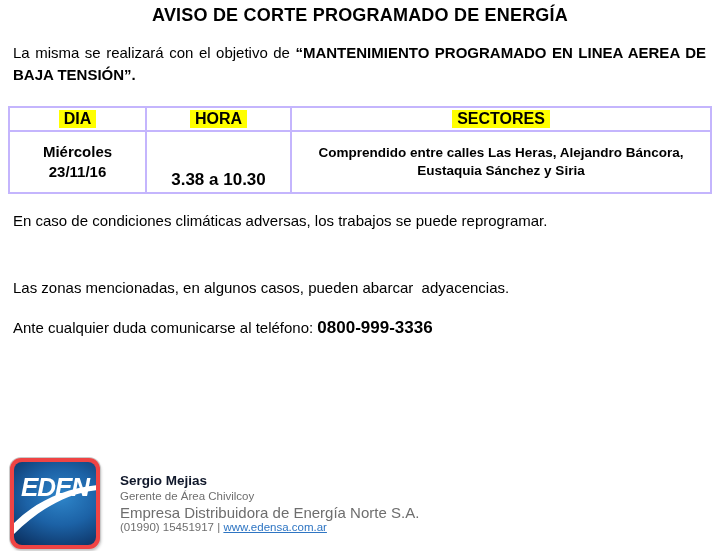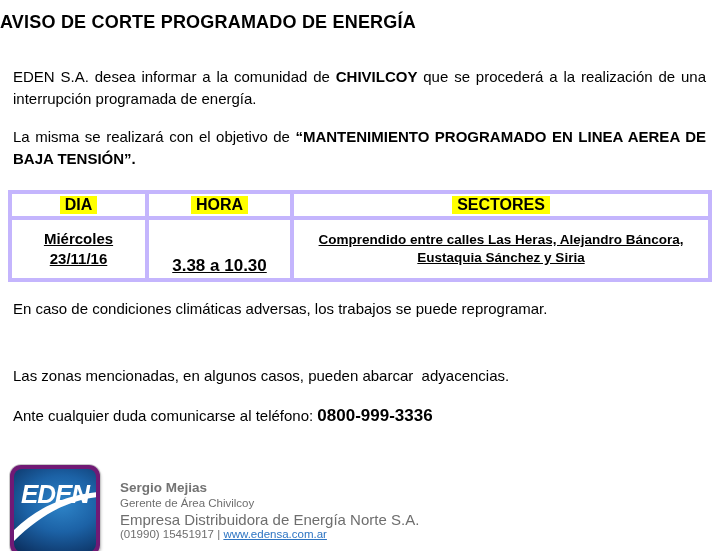--- a/index.html
+++ b/index.html
@@ -5,22 +5,22 @@
   * { margin: 0; padding: 0; box-sizing: border-box; }
   html, body { width: 720px; height: 551px; background: #ffffff; overflow: hidden; }
   body {
     font-family: "Liberation Sans", "DejaVu Sans", sans-serif;
     color: #000;
     position: relative;
   }
   .page { position: relative; width: 720px; height: 551px; }
 
   .doc-title {
-    margin-top: 12px;
-    text-align: left;
+    margin-top: 5px;
+    text-align: center;
     font-size: 18px;
     font-weight: bold;
     letter-spacing: 0.2px;
   }
 
   .para {
     margin-left: 13px;
     margin-right: 14px;
     font-size: 15px;
     line-height: 22px;
@@ -36,24 +36,23 @@
   .phone-number { font-weight: bold; font-size: 17px; }
 
   table.schedule {
     margin-left: 8px;
     margin-top: 20px;
     width: 704px;
     border-collapse: collapse;
     table-layout: fixed;
   }
   table.schedule th, table.schedule td {
-    border: 4px solid #c4b5fd;
+    border: 2px solid #c4b5fd;
     text-align: center;
     padding: 2px;
-    text-decoration: underline;
   }
   col.c-dia  { width: 137px; }
   col.c-hora { width: 145px; }
   col.c-sect { width: auto; }
   table.schedule th {
     height: 24px;
     font-size: 16px;
     font-weight: bold;
     vertical-align: middle;
   }
@@ -82,21 +81,21 @@
     vertical-align: middle;
     padding: 2px 8px;
     border-radius: 6px;
   }
 
   .footer { position: absolute; left: 0; top: 450px; width: 720px; height: 101px; }
   .eden-logo {
     position: absolute;
     left: 10px; top: 3px;
     width: 90px; height: 91px;
-    background: #701a75;
+    background: #ef4444;
     border-radius: 11px;
     box-shadow: 0 0 0 1px #c9c9c9, 1px 2px 3px rgba(0,0,0,0.25);
     padding: 4px;
   }
   .eden-logo-inner {
     position: relative;
     width: 82px; height: 83px;
     border-radius: 8px;
     overflow: hidden;
     background: radial-gradient(ellipse 90px 70px at 58% 42%, #2e85c9 0%, #1c62a6 40%, #0d3567 78%, #081f40 100%);
@@ -107,34 +106,33 @@
     text-align: center;
     color: #ffffff;
     font-size: 26px;
     font-weight: bold;
     font-style: italic;
     letter-spacing: -1px;
   }
   .eden-swoosh { position: absolute; left: 0; top: 0; width: 82px; height: 83px; }
 
   .contact { position: absolute; left: 120px; top: 18px; color: #6e6e6e; }
-  .contact-name { font-size: 13.5px; font-weight: bold; color: #737373; line-height: 16px; }
+  .contact-name { font-size: 13.5px; font-weight: bold; color: #0f172a; line-height: 16px; }
   .contact-role { font-size: 11.5px; line-height: 15px; }
   .contact-company { font-size: 15px; line-height: 15px; margin-top: 1px; }
   .contact-line { font-size: 11.5px; line-height: 15px; }
   .contact-link { color: #2e75c3; text-decoration: underline; cursor: pointer; }
 </style>
 </head>
 <body>
 
 <div class="page">
 
   <div class="doc-title">AVISO DE CORTE PROGRAMADO DE ENERGÍA</div>
 
-  <p class="para p-intro"><span>EDEN S.A. desea informar a la comunidad de </span><span class="bold">CHIVILCOY</span><span> que se procederá a la realización de una interrupción programada de energía.</span></p>
 
   <p class="para p-objective"><span>La misma se realizará con el objetivo de </span><span class="bold">“MANTENIMIENTO PROGRAMADO EN LINEA AEREA DE BAJA TENSIÓN”.</span></p>
 
 
   <table class="schedule">
     <colgroup>
         <col class="c-dia">
         <col class="c-hora">
         <col class="c-sect">
       </colgroup>

